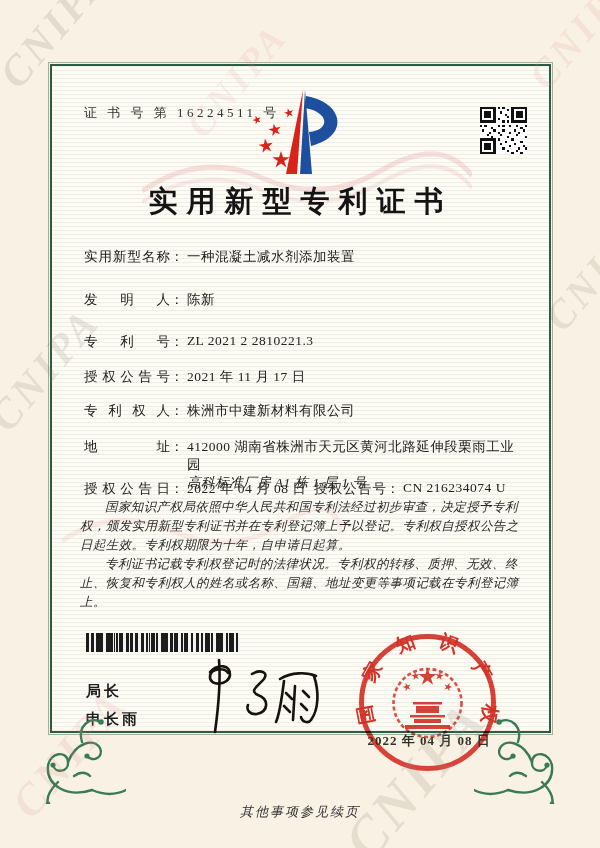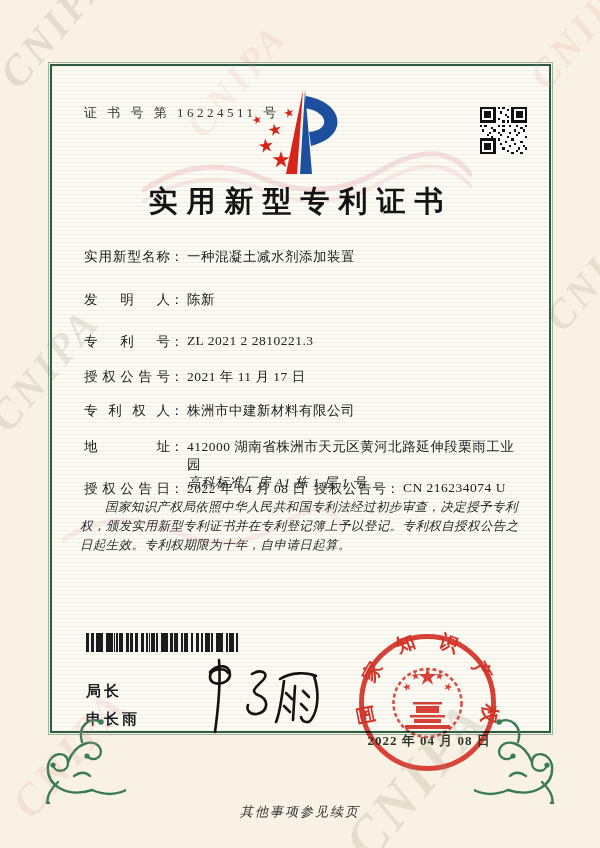--- a/index.html
+++ b/index.html
@@ -169,20 +169,21 @@
         <span class="val">2022 年 04 月 08 日</span>
         <span class="grant-right">
           <span class="lbl">授权公告号</span><span class="colon">：</span>
           <span class="val">CN 216234074 U</span>
         </span>
       </div>
     </div>
 
     <div class="paras">
       <p>国家知识产权局依照中华人民共和国专利法经过初步审查，决定授予专利权，颁发实用新型专利证书并在专利登记簿上予以登记。专利权自授权公告之日起生效。专利权期限为十年，自申请日起算。</p>
+      <p>专利证书记载专利权登记时的法律状况。专利权的转移、质押、无效、终止、恢复和专利权人的姓名或名称、国籍、地址变更等事项记载在专利登记簿上。</p>
     </div>
 
     <div class="barcode"></div>
 
     <div class="officer">
       <div>局长</div>
       <div>申长雨</div>
     </div>
 
     <svg class="signature" width="150" height="82" viewBox="0 0 150 82">

